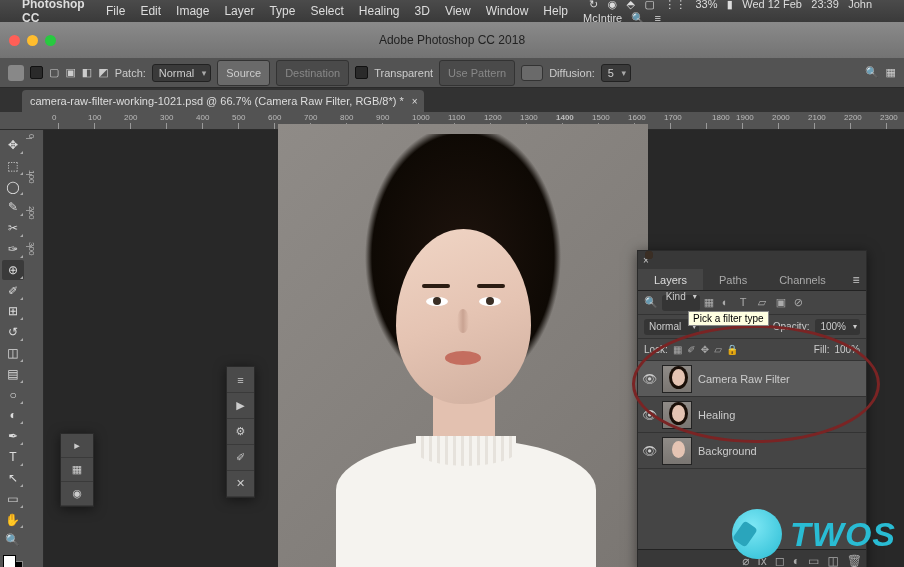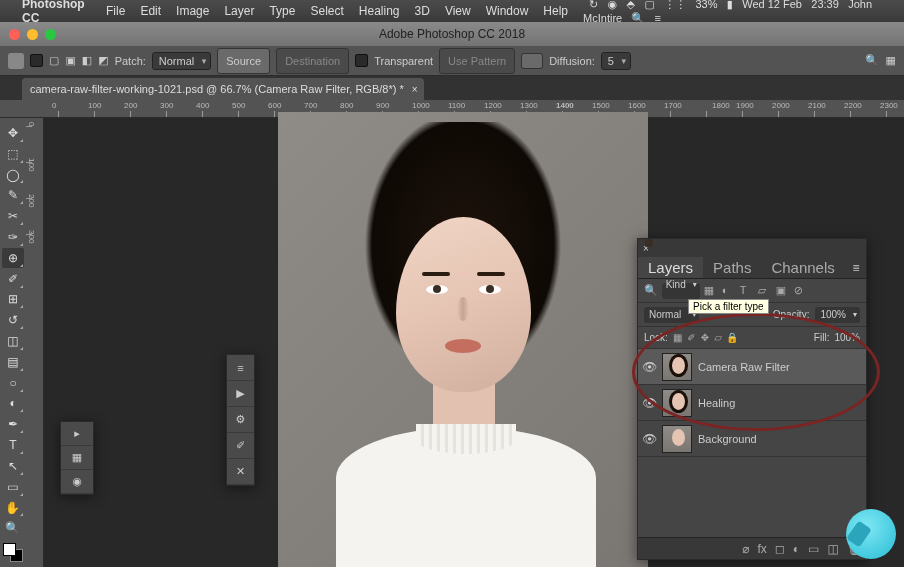--- a/index.html
+++ b/index.html
@@ -3,21 +3,21 @@
 <meta charset="utf-8">
 <style>
 *{margin:0;padding:0;box-sizing:border-box;font-family:"Lucida Grande",Helvetica,Arial,sans-serif;-webkit-font-smoothing:antialiased}
 body{width:904px;height:567px;background:#0a0a0a;overflow:hidden;position:relative}
 .menubar{height:22px;background:linear-gradient(#4b4b4b,#3a3a3a);display:flex;align-items:center;color:#ddd;font-size:12px;padding:0 10px}
 .menubar .apple{font-size:14px;margin-right:12px}
 .menubar .app{font-weight:600;margin-right:14px}
 .menubar .mi{margin-right:15px;cursor:default}
 .menubar .spacer{flex:1}
 .menubar .sys span{margin-left:6px;font-size:11px}
-.titlebar{height:24px;background:linear-gradient(#8a8a8a,#737373);display:flex;align-items:center;position:relative}
+.titlebar{height:36px;background:linear-gradient(#8a8a8a,#737373);display:flex;align-items:center;position:relative}
 .traffic{display:flex;gap:7px;margin-left:9px}
 .traffic span{width:11px;height:11px;border-radius:50%;display:block}
 .tl-close{background:#ff5f57}.tl-min{background:#ffbd2e}.tl-max{background:#28c940}
 .titlebar .title{position:absolute;left:50%;transform:translateX(-50%);font-size:12px;color:#222}
 .optbar{height:30px;background:#535353;border-bottom:1px solid #2b2b2b;display:flex;align-items:center;padding:0 8px;gap:6px;color:#ccc;font-size:11px}
 .ob-ico{width:16px;height:16px;background:#888;border-radius:3px;display:inline-block}
 .ob-chk{width:13px;height:13px;background:#2a2a2a;border:1px solid #111;border-radius:2px}
 .ob-sel{background:#3a3a3a;border:1px solid #222;height:18px;padding:0 16px 0 6px;display:flex;align-items:center;border-radius:3px;font-size:11px;position:relative}
 .ob-sel::after{content:"▾";position:absolute;right:4px;font-size:9px;color:#aaa}
 .ob-btn{background:#6a6a6a;border:1px solid #333;height:26px;padding:5px 8px;display:flex;align-items:center;border-radius:3px;font-size:11px}
@@ -57,21 +57,21 @@
 .collar{position:absolute;width:100px;height:30px;left:138px;top:312px;background:repeating-linear-gradient(90deg,#f5f3ef 0 5px,#e6e2dc 5px 8px);border-radius:0 0 50% 50%}
 .panel{position:absolute;background:#4a4a4a;border:1px solid #2a2a2a;box-shadow:0 2px 12px rgba(0,0,0,.5);font-size:11px;color:#ccc}
 .panel-nav{left:34px;top:303px;width:34px}
 .panel-nav .navrow{height:24px;display:flex;align-items:center;justify-content:center;border-bottom:1px solid #3a3a3a}
 .panel-tools{left:200px;top:236px;width:29px}
 .panel-tools .trow{height:26px;display:flex;align-items:center;justify-content:center;border-bottom:1px solid #3a3a3a}
 .panel-layers{left:637px;top:120px;width:230px;background:#454545}
 .pl-head{height:18px;background:#383838;display:flex;align-items:center;padding:0 5px}
 .pl-head .x{font-size:10px}
 .pl-tabs{height:22px;background:#383838;display:flex;border-bottom:1px solid #222}
-.pl-tabs .t{padding:0 10px;display:flex;align-items:center;font-size:15px;color:#aaa}
+.pl-tabs .t{padding:0 16px;display:flex;align-items:center;font-size:11px;color:#aaa}
 .pl-tabs .t.on{background:#454545;color:#ddd}
 .pl-tabs .sp{flex:1}
 .pl-tabs .menu{width:20px;display:flex;align-items:center;justify-content:center;font-size:12px}
 .pl-filter{height:24px;display:flex;align-items:center;padding:0 6px;gap:4px;border-bottom:1px solid #333;position:relative}
 .pl-filter .kind{background:#353535;height:16px;padding:0 14px 12px 4px;border-radius:3px;display:flex;align-items:center;position:relative;font-size:10px}
 .pl-filter .kind::after{content:"▾";position:absolute;right:3px;font-size:8px}
 .pl-filter .fico{width:14px;height:14px;color:#aaa;font-size:11px}
 .tooltip{position:absolute;left:50px;top:20px;background:#ffffe1;color:#000;font-size:10px;padding:1px 4px;border:1px solid #888;z-index:10}
 .pl-blend{height:24px;display:flex;align-items:center;padding:0 6px;gap:6px;border-bottom:1px solid #333}
 .pl-blend .bm{background:#353535;height:16px;padding:0 18px 0 5px;border-radius:3px;display:flex;align-items:center;position:relative;font-size:10px}
@@ -373,13 +373,14 @@
       <span class="fi">◫</span>
       <span class="fi">🗑</span>
     </div>
   </div>
 
   <div class="circle-ann"></div>
 </div>
 
 <div class="twos">
   <div class="bulb"></div>
+  <div class="txt">TWOS</div>
 </div>
 
 </body></html>

